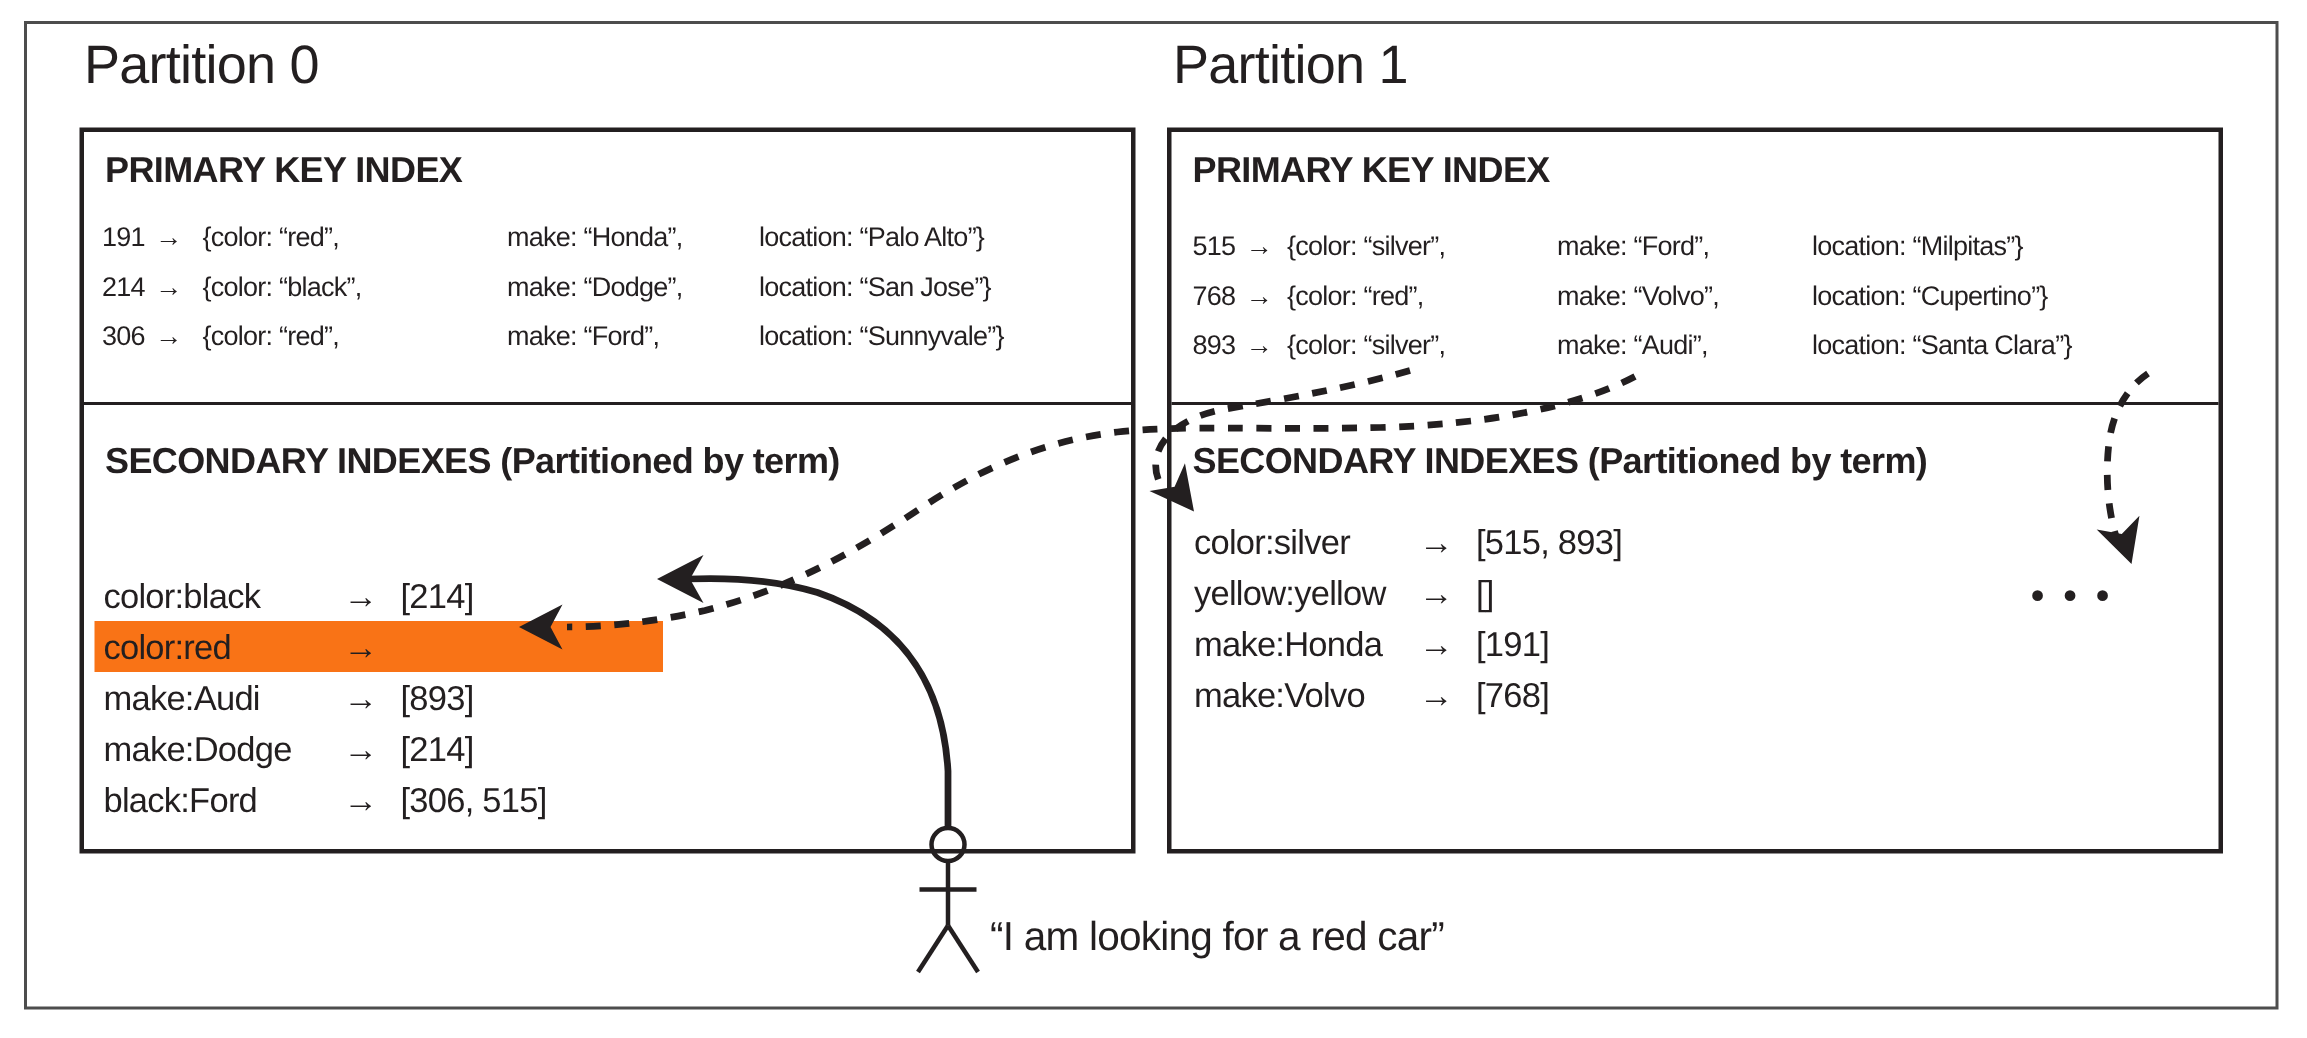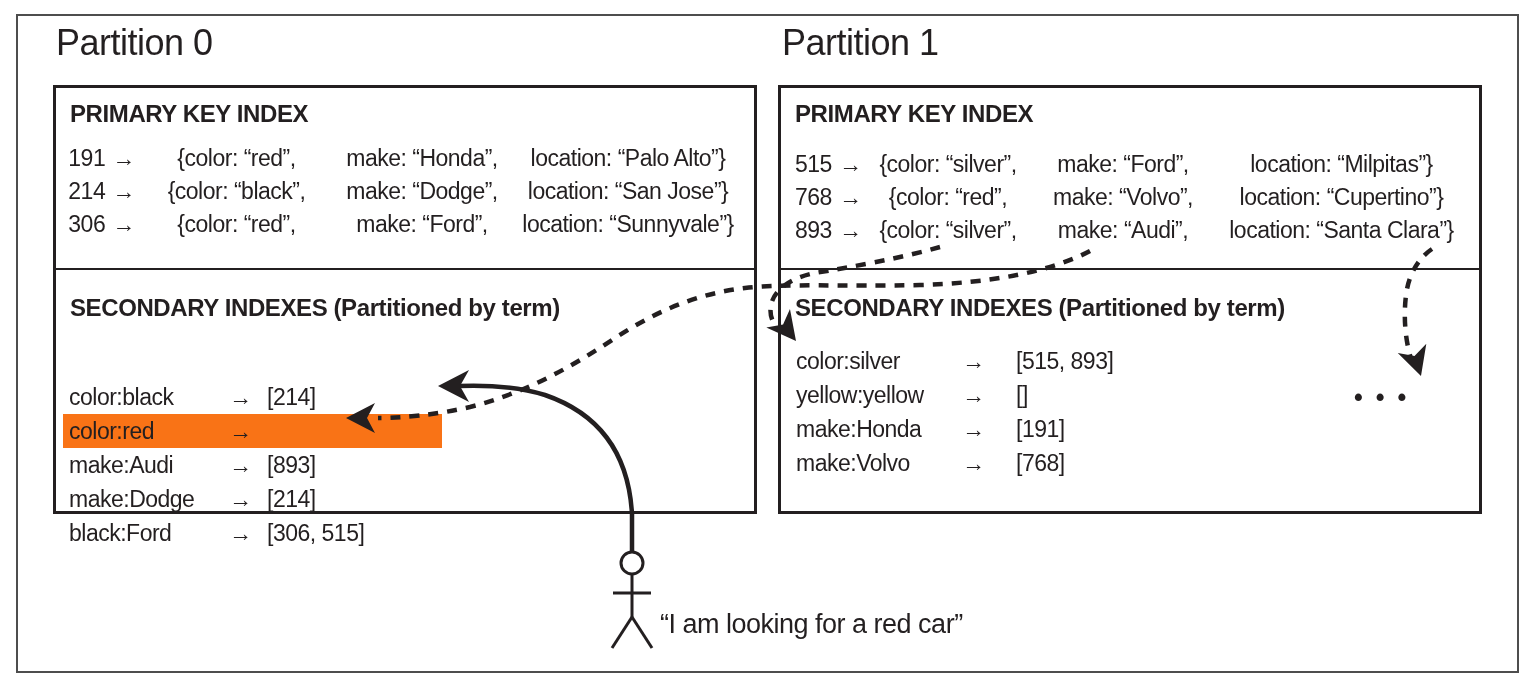--- a/index.html
+++ b/index.html
@@ -10,44 +10,44 @@
   .outer-frame{
     position:absolute;left:16px;top:14px;width:1503px;height:659px;
     border:2px solid #4d4d4d;box-sizing:border-box;
   }
   .partition-label{
     position:absolute;top:22px;font-size:36px;letter-spacing:-0.5px;color:#231f20;white-space:nowrap;text-align:right;
   }
   #p0-label{left:56px;}
   #p1-label{left:782px;}
   .pbox{
-    position:absolute;top:85px;width:704px;height:429px;border:3px solid #231f20;
+    position:absolute;top:85px;width:704px;height:484px;border:3px solid #231f20;
     box-sizing:border-box;background:transparent;
   }
   #p0-box{left:53px;}
   #p1-box{left:778px;}
   .divider{position:absolute;left:0;right:0;top:180px;height:2px;background:#231f20;}
   .section-title{
     position:absolute;font-size:24px;font-weight:bold;letter-spacing:-0.4px;white-space:nowrap;
   }
   .pk-title{left:14px;top:12px;}
   .si-title{left:14px;top:206px;}
-  .pk-table{position:absolute;font-size:23px;letter-spacing:-0.5px;text-align:center;}
+  .pk-table{position:absolute;font-size:18px;letter-spacing:-0.5px;}
   #p0-box .pk-table{left:12px;top:54px;right:4px;}
   #p1-box .pk-table{left:14px;top:60px;right:4px;}
   .pk-row{display:grid;height:33px;line-height:33px;white-space:nowrap;}
   #p0-box .pk-row{grid-template-columns:67px 203px 168px 1fr;}
   #p1-box .pk-row{grid-template-columns:63px 180px 170px 1fr;}
   .pk-key .arr{margin-left:7px;}
   .si-table{position:absolute;font-size:23px;letter-spacing:-0.5px;}
   #p0-box .si-table{left:7px;top:245px;width:379px;margin-top:47px;}
   #p1-box .si-table{left:9px;top:256px;width:360px;}
   .si-row{display:grid;height:34px;line-height:34px;white-space:nowrap;padding-left:6px;}
   #p0-box .si-row{grid-template-columns:160px 38px 1fr;}
-  #p1-box .si-row{grid-template-columns:150px 38px 1fr;gap:16px;}
+  #p1-box .si-row{grid-template-columns:150px 38px 1fr;}
   .si-row.hl{background:#f97316;}
   .ellipsis{
     position:absolute;left:1354px;top:383px;font-size:25px;font-weight:bold;
     letter-spacing:3px;color:#231f20;white-space:nowrap;
   }
   .client-quote{
     position:absolute;left:660px;top:577px;font-size:27px;letter-spacing:-0.5px;white-space:nowrap;margin-top:32px;
   }
   #overlay{position:absolute;left:0;top:0;width:1538px;height:692px;pointer-events:none;z-index:6;}
 </style>

